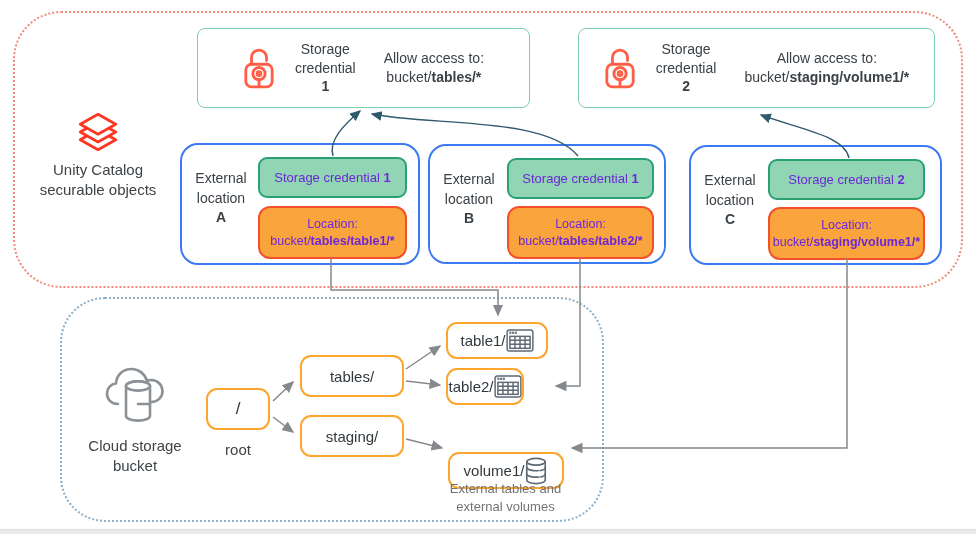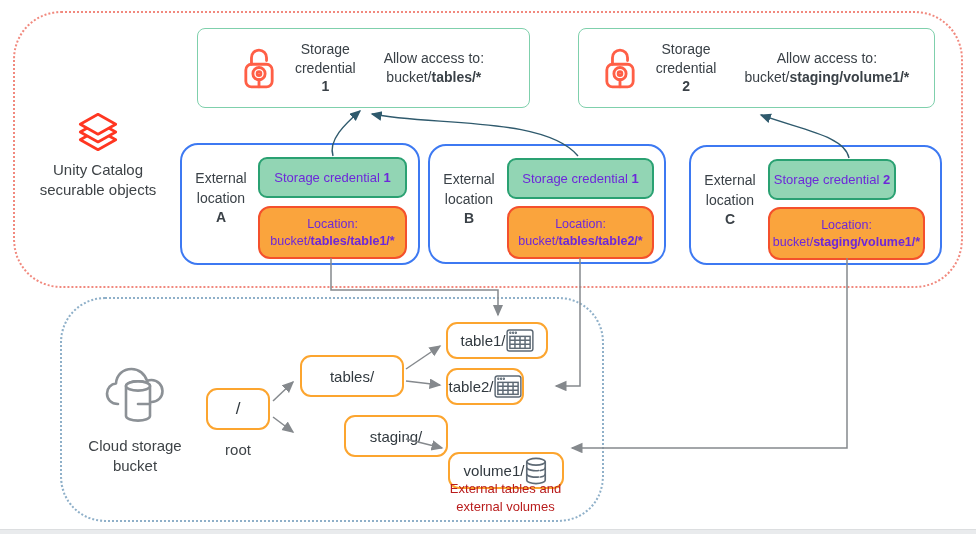--- a/index.html
+++ b/index.html
@@ -25,21 +25,21 @@
         color:#6d28d9;text-align:center;}
   .pill-green{background:#92D5B4;border:2px solid #2AA172;border-radius:9px;font-size:13px;}
   .pill-orange{background:#FAA43D;border:2px solid #F4502C;border-radius:12px;font-size:12.5px;line-height:1.35;}
   
   .cloud-block{left:68px;top:364px;width:134px;text-align:center;font-size:15px;line-height:1.3;color:#3E4347;}
   .cloud-block svg{display:block;margin:0 auto 8px;}
   .o-box{box-sizing:border-box;background:#fff;border:2.5px solid #FCA52F;border-radius:11px;
          display:flex;align-items:center;justify-content:center;font-size:15px;color:#31393F;}
   .leaf{}
   .root-caption{left:206px;top:441px;width:64px;text-align:center;font-size:15px;color:#3E4347;}
-  .bottom-caption{left:428px;top:480px;width:155px;text-align:center;font-size:13px;line-height:1.35;color:#b91c1c;}
+  .bottom-caption{left:428px;top:480px;width:155px;text-align:center;font-size:13px;line-height:1.35;color:#737373;}
   .bottom-strip{left:0;top:529px;width:976px;height:5px;background:#E9EBED;border-top:1px solid #DCDEE0;}
   #connectors{left:0;top:0;pointer-events:none;}
 </style>
 </head>
 <body>
 
 <div id="canvas">
 
   <div class="abs zone-top"></div>
 
@@ -126,21 +126,21 @@
       <div><span>bucket/</span><b>tables/table2/*</b></div>
     </div>
   </div>
 
   <div class="abs loc-box" style="left:689px;top:145px;width:249px;height:116px;">
     <div class="loc-label">
       <div>External</div>
       <div>location</div>
       <b>C</b>
     </div>
-    <div class="pill pill-green" style="left:77px;top:12px;width:128px;height:41px;">
+    <div class="pill pill-green" style="left:77px;top:12px;width:157px;height:41px;">
       <div><span>Storage credential </span><b>2</b></div>
     </div>
     <div class="pill pill-orange" style="left:77px;top:60px;width:157px;height:53px;">
       <div>Location:</div>
       <div><span>bucket/</span><b>staging/volume1/*</b></div>
     </div>
   </div>
 
   <div class="abs zone-bottom"></div>
 
@@ -158,21 +158,21 @@
   </div>
 
   <div class="abs o-box" style="left:206px;top:388px;width:64px;height:42px;font-size:17px;">
     <span>/</span>
   </div>
   <div class="abs root-caption">root</div>
 
   <div class="abs o-box" style="left:300px;top:355px;width:104px;height:42px;">
     <span>tables/</span>
   </div>
-  <div class="abs o-box" style="left:300px;top:415px;width:104px;height:42px;margin-left:44px;">
+  <div class="abs o-box" style="left:300px;top:415px;width:104px;height:42px;">
     <span>staging/</span>
   </div>
 
   <div class="abs o-box leaf" style="left:446px;top:322px;width:102px;height:37px;">
     <span>table1/</span>
     <svg width="28" height="23" viewBox="0 0 30 25">
       <g stroke="#5E6A75" stroke-width="1.6" fill="none">
         <rect x="1" y="1" width="28" height="23" rx="2.5"></rect>
         <circle cx="4.5" cy="4" r="0.5"></circle>
           <circle cx="7.5" cy="4" r="0.5"></circle>

